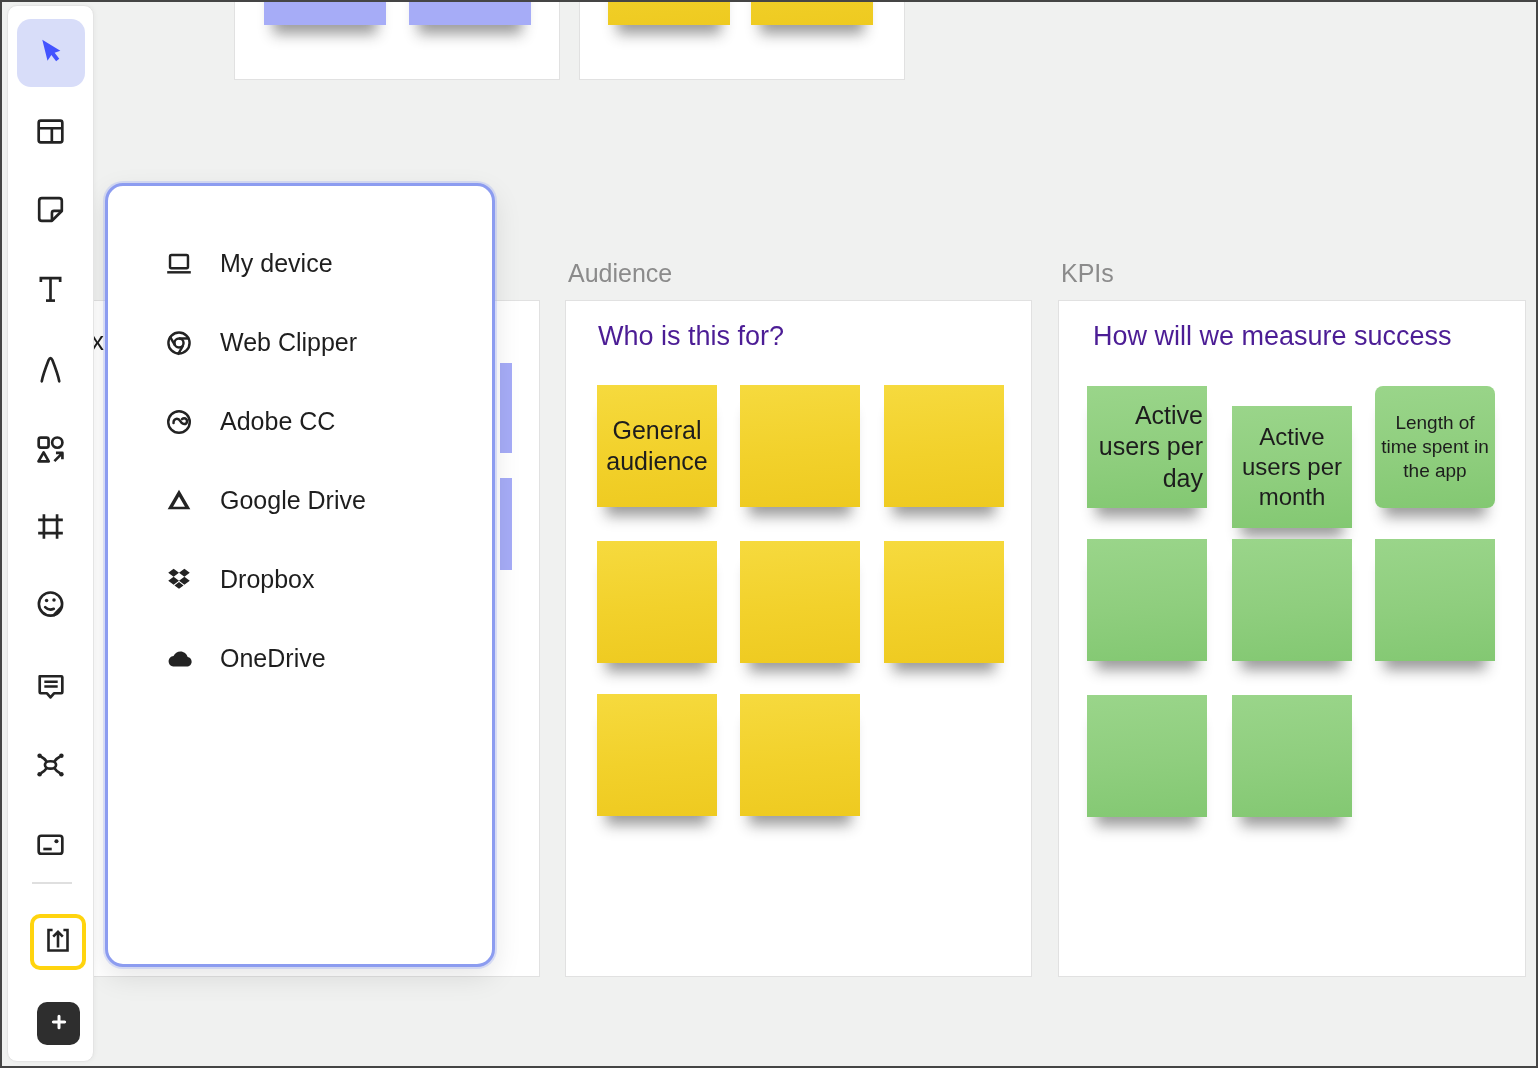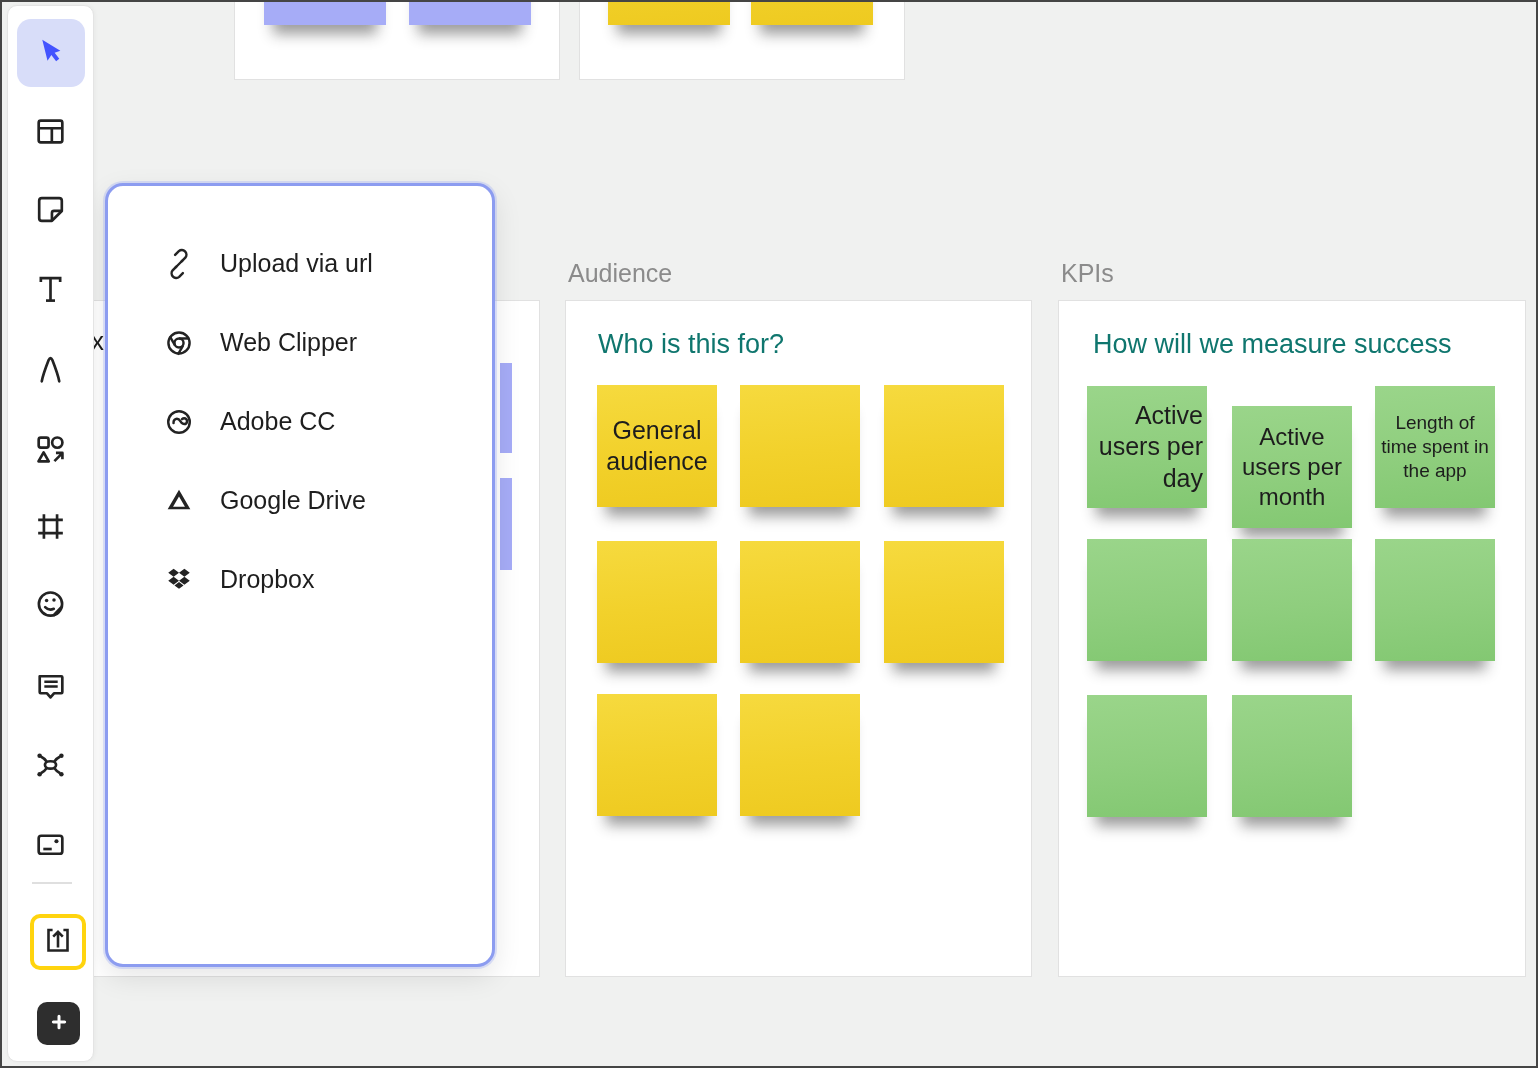--- a/index.html
+++ b/index.html
@@ -2,21 +2,21 @@
 <html><head>
 <meta charset="utf-8">
 <style>
   html,body{margin:0;padding:0;background:#d8d8d8;}
   .screen{position:relative;width:1538px;height:1068px;background:#F0F1F0;
     border:2px solid #454545;box-sizing:border-box;overflow:hidden;
     font-family:"Liberation Sans", sans-serif;color:#1D1D1D;}
   
   .frame{position:absolute;background:#fff;border:1px solid #E1E1E1;box-sizing:border-box;}
   .frame-title{position:absolute;top:-42px;left:2px;font-size:25px;color:#8B8B8B;white-space:nowrap;}
-  .frame-heading{position:absolute;left:32px;top:20px;font-size:27px;color:#0f766e;white-space:nowrap;margin-top:8px;}
+  .frame-heading{position:absolute;left:32px;top:20px;font-size:27px;color:#4c1d95;white-space:nowrap;}
   .sticky{position:absolute;width:120px;height:122px;display:flex;align-items:center;justify-content:center;
     text-align:center;padding:4px;box-sizing:border-box;line-height:1.25;
     box-shadow:0 18px 13px -9px rgba(35,35,35,.45);}
   .sticky.yellow{background:linear-gradient(175deg,#F6DA3E 0%,#F2D12B 55%,#EECA20 100%);}
   .sticky.green{background:linear-gradient(175deg,#9AD58A 0%,#8FCE7E 55%,#83C872 100%);}
   .sticky.purple{background:#A6ACF7;}
   .sticky.cut{height:122px;top:-98px;width:122px;}
   .fs25{font-size:25px;} .fs24{font-size:24px;} .fs19{font-size:19px;}
   .sliver{position:absolute;width:12px;background:#A6ACF7;box-shadow:0 12px 9px -7px rgba(0,0,0,.35);}
   .fragment{position:absolute;left:0px;top:25px;font-size:26px;color:#1D1D1D;}
@@ -78,40 +78,37 @@
     <div class="sticky yellow" style="left:318px;top:240px;"></div>
     <div class="sticky yellow" style="left:31px;top:393px;"></div>
     <div class="sticky yellow" style="left:174px;top:393px;"></div>
   </div>
 
   <div class="frame" style="left:1056px;top:298px;width:468px;height:677px;padding-left:44px;">
     <div class="frame-title">KPIs</div>
     <div class="frame-heading" style="left:34px;">How will we measure success</div>
     <div class="sticky green fs25" style="left:28px;top:85px;text-align:right;">Active users per day</div>
     <div class="sticky green fs24" style="left:173px;top:85px;margin-top:20px;">Active users per month</div>
-    <div class="sticky green fs19" style="left:316px;top:85px;">Length of time spent in the app</div>
+    <div class="sticky green fs19" style="left:316px;top:85px;border-radius:8px;">Length of time spent in the app</div>
     <div class="sticky green" style="left:28px;top:238px;"></div>
     <div class="sticky green" style="left:173px;top:238px;"></div>
     <div class="sticky green" style="left:316px;top:238px;"></div>
     <div class="sticky green" style="left:28px;top:394px;"></div>
     <div class="sticky green" style="left:173px;top:394px;"></div>
   </div>
 
   <div class="upload-menu">
     <div class="menu-item">
       <span class="mi-icon">
         <svg viewBox="0 0 36 36">
-            <g class="ic" stroke-width="2.8" stroke-linecap="round">
-          <path d="M15.2 20.8 l-3.9 3.9 a4.9 4.9 0 0 0 6.9 6.9 l3.9 -3.9"></path>
-          <path d="M20.8 15.2 l3.9 -3.9 a4.9 4.9 0 0 0 -6.9 -6.9 l-3.9 3.9"></path>
-          <path d="M14.3 21.7 L21.7 14.3"></path>
-            </g>
-          </svg>
-      </span>
-      <span class="mi-label">Upload via url</span>
+            <rect class="ic" x="8.5" y="8.5" width="19" height="14" rx="1.5"></rect>
+            <path class="ic" stroke-width="3" d="M5.5 26.8 H30.5"></path>
+          </svg>
+      </span>
+      <span class="mi-label">My device</span>
     </div>
     <div class="menu-item">
       <span class="mi-icon">
         <svg viewBox="0 0 36 36">
             <circle class="ic" stroke-width="2.8" cx="18" cy="18" r="11.2"></circle>
             <circle class="ic" cx="18" cy="18" r="4.8"></circle>
         <g class="ic" stroke-width="2.8">
               <path d="M18 13.2 H28.9"></path>
               <path d="M13.8 20.4 L8.3 10.9"></path>
               <path d="M22.2 20.9 L16.8 30.4"></path>
@@ -138,20 +135,28 @@
       <span class="mi-label">Google Drive</span>
     </div>
     <div class="menu-item">
       <span class="mi-icon">
         <svg viewBox="0 0 36 36">
             <path fill="#232323" d="M12.3 6.2 L18 10.4 L12.3 14.6 L6.6 10.4 Z M23.7 6.2 L29.4 10.4 L23.7 14.6 L18 10.4 Z M12.3 14.6 L18 18.8 L12.3 23 L6.6 18.8 Z M23.7 14.6 L29.4 18.8 L23.7 23 L18 18.8 Z M18 20.2 L22.8 23.7 L18 27.2 L13.2 23.7 Z"></path>
           </svg>
       </span>
       <span class="mi-label">Dropbox</span>
     </div>
+    <div class="menu-item">
+      <span class="mi-icon">
+        <svg viewBox="0 0 36 36">
+            <path fill="#232323" d="M11.9 26 h14.3 c2.9 0 5.2-2.3 5.2-5.1 0-2.5-1.8-4.6-4.2-5 -0.9-3.4-4-5.9-7.7-5.9 -3.2 0-6 1.9-7.3 4.7 -2.9 .3-5.2 2.8-5.2 5.8 0 3 2.4 5.5 4.9 5.5 Z"></path>
+          </svg>
+      </span>
+      <span class="mi-label">OneDrive</span>
+    </div>
   </div>
 
   <div class="sidebar">
 
     <div class="tool tool-active" style="top:13px;">
       <span>
         <svg viewBox="0 0 36 36" width="34" height="34">
             <path fill="#4353FF" transform="rotate(-14 18 18)" d="M13 5 L13 26 L18 21.5 L21 28.5 L24.6 26.9 L21.6 20.2 L27.5 19.5 Z"></path>
           </svg>
       </span>

